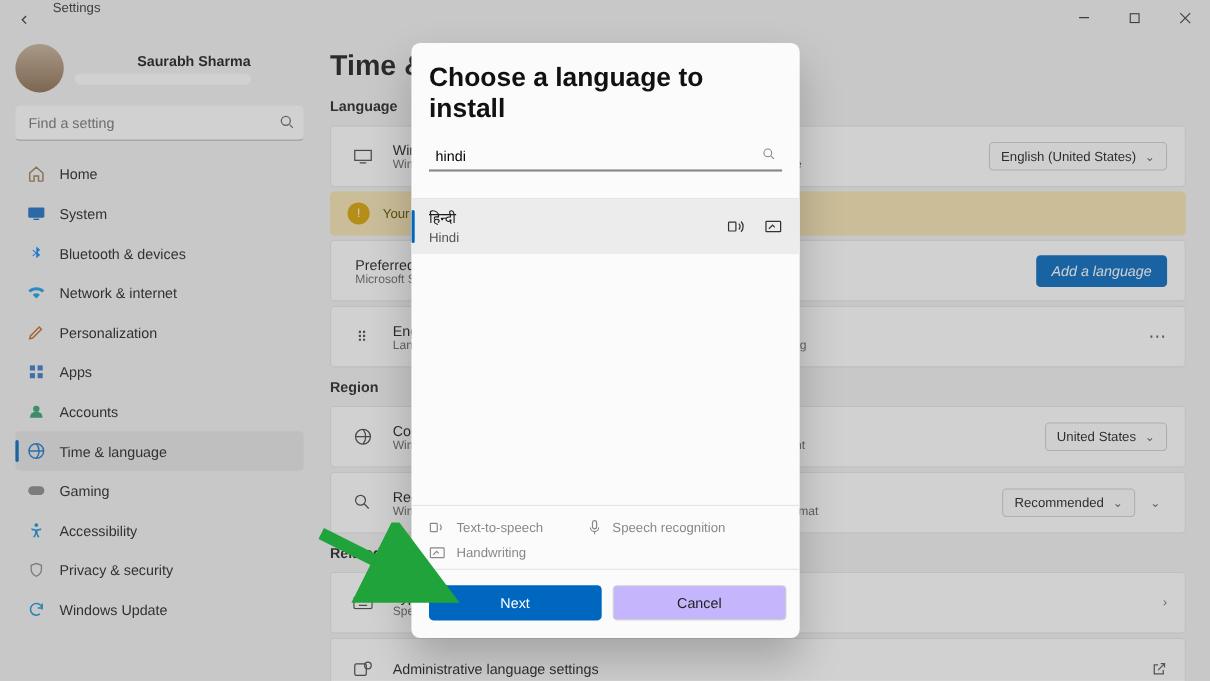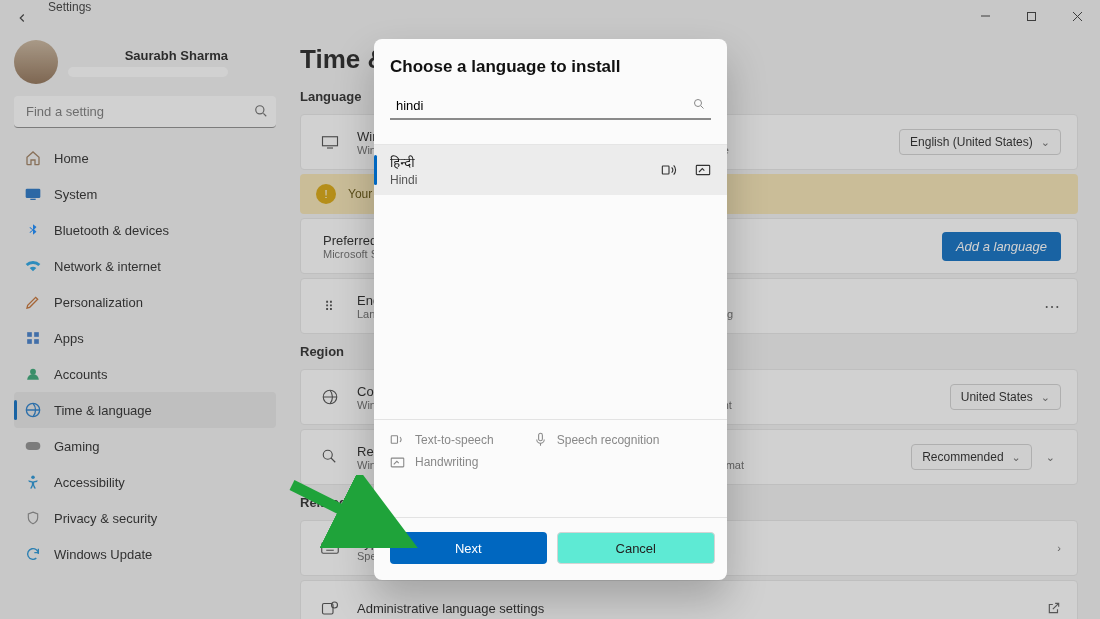--- a/index.html
+++ b/index.html
@@ -39,38 +39,38 @@
   .dropdown { border: 1px solid #d0d0d0; background: #fdfdfd; border-radius: 4px; padding: 5px 10px; font-size: 12px; display:flex; align-items:center; gap:8px; }
   .banner { background: #f5e3b0; border-radius: 4px; padding: 10px 16px; display:flex; align-items:center; margin-bottom: 4px; font-size: 12px; color:#5c4b00; min-height: 40px; }
   .banner .bi { width:20px; height:20px; border-radius:50%; background:#d8a300; color:#fff; display:flex; align-items:center; justify-content:center; margin-right:12px; font-size:11px; }
   .btn-primary { background:#0067c0; color:#fff; border:none; border-radius:4px; padding:7px 14px; font-size:13px;font-style:italic; }
   .dots { font-size:16px; letter-spacing:1px; color:#555; }
   .chev { color:#666; font-size:11px; }
 
   .overlay { position: absolute; inset: 0; background: rgba(90,90,90,0.28); }
   .dialog { position: absolute; left: 374px; top: 39px; width: 353px; height: 541px; background: #fbfbfb; border-radius: 8px; box-shadow: 0 20px 40px rgba(0,0,0,.22); display: flex; flex-direction: column; overflow: hidden; }
   .dialog-head { padding: 18px 16px 6px 16px; }
-  .dialog-title { font-size: 17px; font-weight: 600; color:#111; }
+  .dialog-title { font-size: 24px; font-weight: 600; color:#111; }
   .dialog-search { margin: 10px 16px 0 16px; position: relative; }
   .dialog-search input { width: 100%; border: none; border-bottom: 2px solid #8a8a8a; background: transparent; padding: 5px 24px 5px 6px; font-size: 13px; outline:none; }
   .dialog-search .dsicon { position:absolute; right:6px; top:5px; color:#777; }
   .lang-list { margin-top: 24px; border-top: 1px solid #e5e5e5; flex: 0 0 auto; }
   .lang-item { display:flex; align-items:center; padding: 8px 16px; background:#ececec; position:relative; }
   .lang-item::before { content:""; position:absolute; left:0; top:10px; bottom:10px; width:3px; background:#0067c0; border-radius:2px; }
   .lang-texts .native { font-size: 13px; }
   .lang-texts .eng { font-size: 12px; color:#555; margin-top:2px; }
   .lang-icons { margin-left:auto; display:flex; gap:18px; color:#333; }
   .lang-scroll { flex: 1; }
 
   .features { border-top: 1px solid #e3e3e3; display:flex; flex-wrap:wrap; padding: 12px 16px 8px 16px; gap: 8px 40px; color:#888; font-size: 12px; align-items: center; }
   .feature { display:flex; align-items:center; gap: 10px; }
 
-  .dialog-actions { border-top: 1px solid #e3e3e3; padding: 14px 12px 16px 16px; display:flex; gap: 10px; margin-top: 40px; }
+  .dialog-actions { border-top: 1px solid #e3e3e3; padding: 14px 12px 16px 16px; display:flex; gap: 10px; }
   .dialog-actions .next { flex:1; background:#0067c0; color:#fff; border:none; border-radius:4px; height:32px; font-size:13px; }
-  .dialog-actions .cancel { flex:1; background:#5eead4; border:1px solid #d4d4d4; border-radius:4px; height:32px; font-size:13px; color:#222; }
+  .dialog-actions .cancel { flex:1; background:#c4b5fd; border:1px solid #d4d4d4; border-radius:4px; height:32px; font-size:13px; color:#222; }
 
   .arrow { position:absolute; left: 280px; top: 475px; pointer-events:none; }
 
   svg { display:block; }
 </style>
 </head>
 <body>
 
 <div class="titlebar">
   <div class="back">

